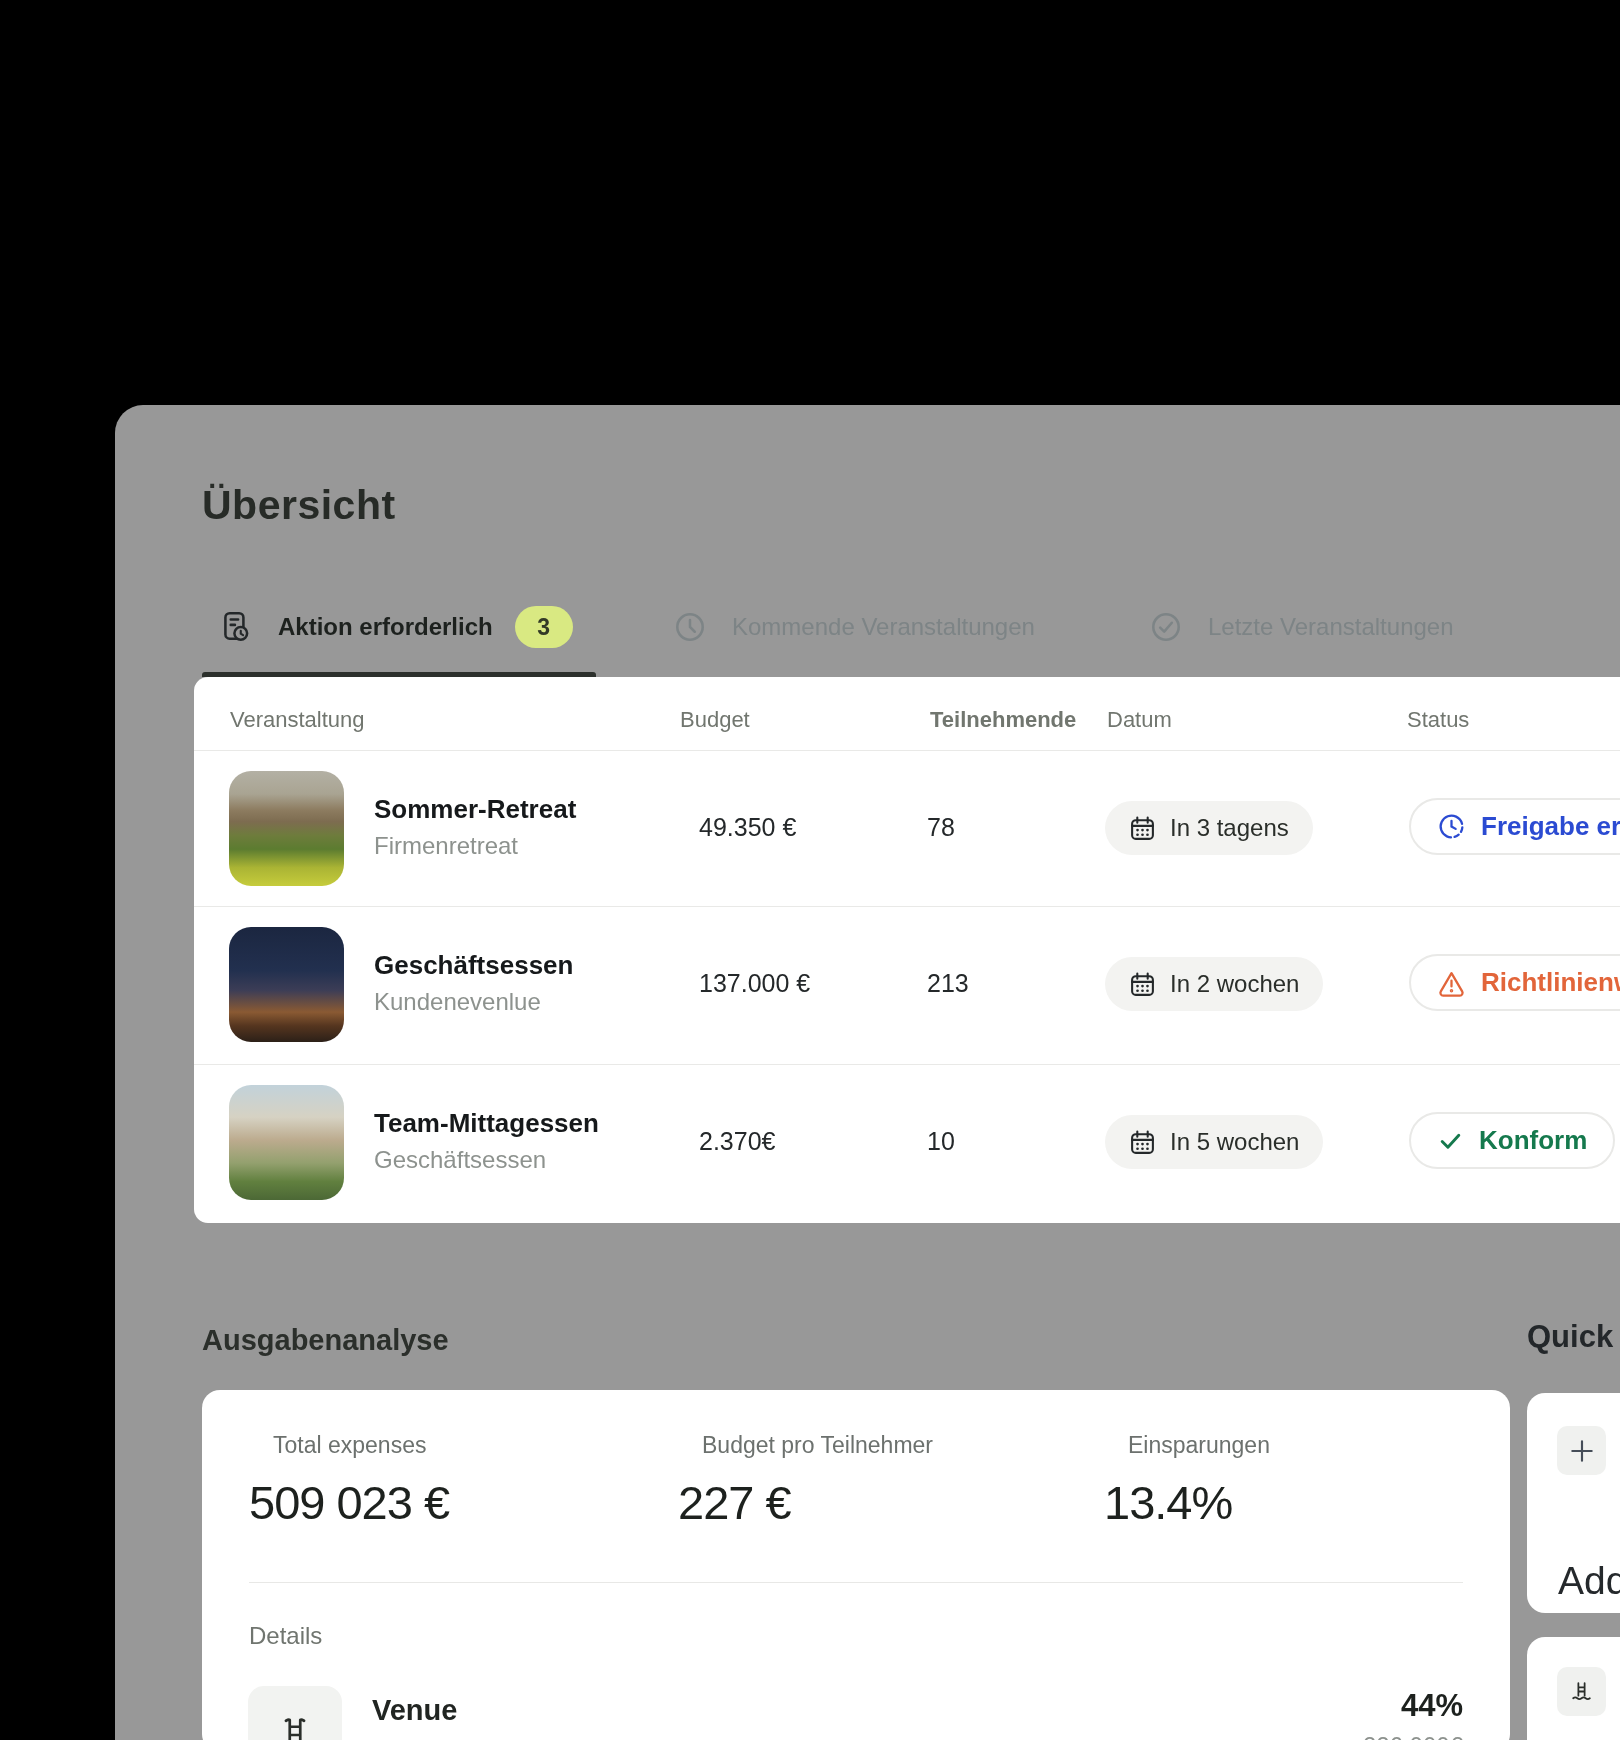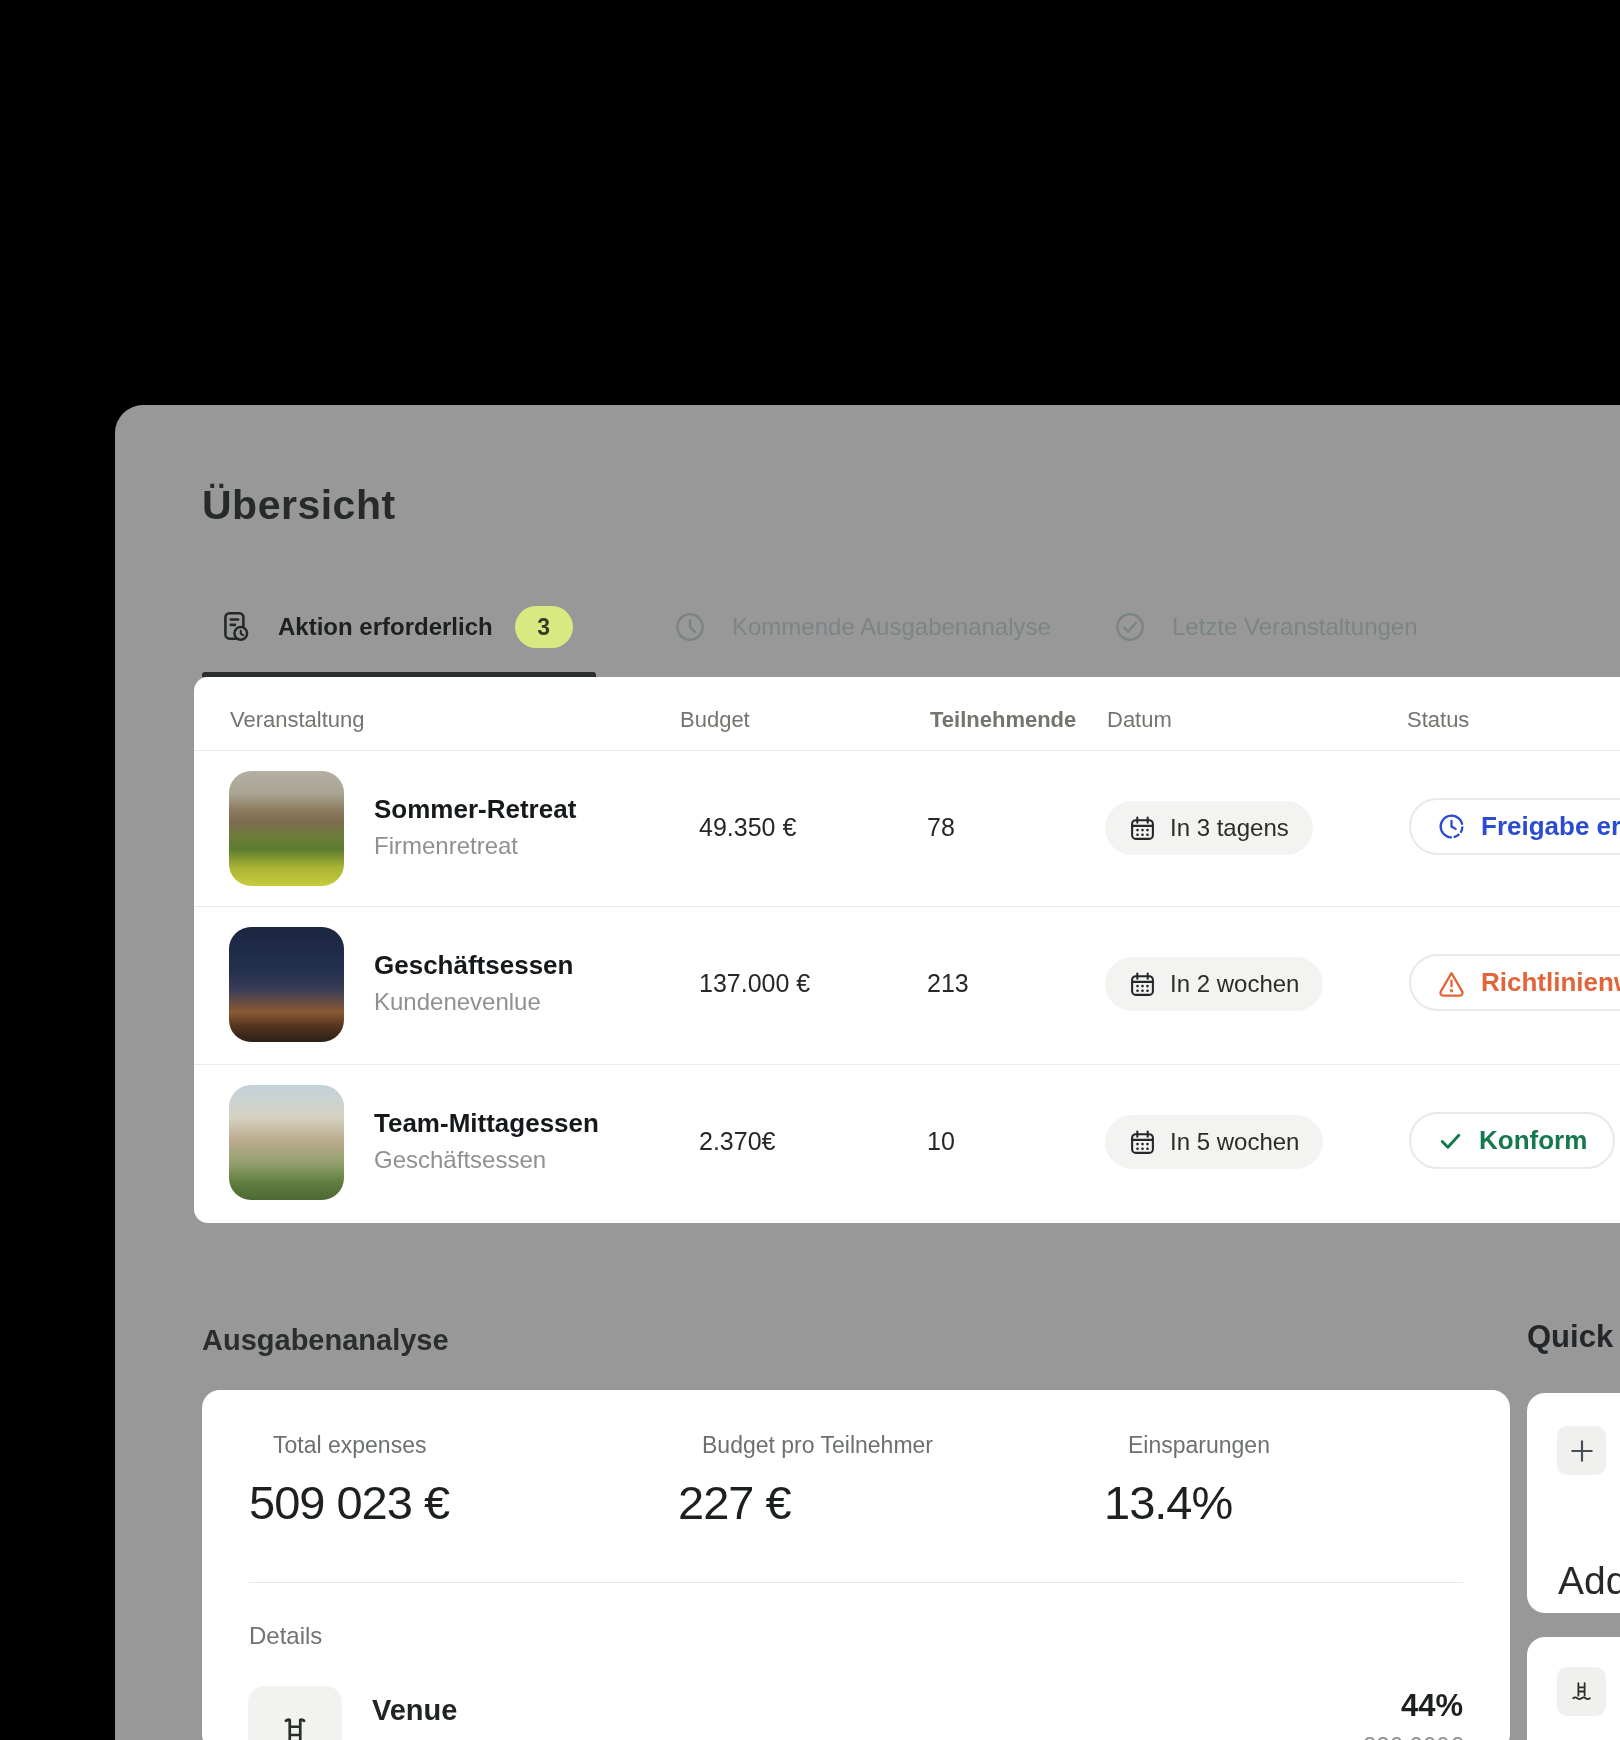--- a/index.html
+++ b/index.html
@@ -115,24 +115,24 @@
   <span class="tab-badge">3</span>
 </div>
 
 <div class="abs tab inactive" style="left:672px;">
   <span class="ticon">
     <svg width="36" height="36" viewBox="0 0 34 34" fill="none" stroke="currentColor" stroke-width="2.4" stroke-linecap="round">
       <circle cx="17" cy="17" r="12"></circle>
       <path d="M17 10.5 v6.5 l4.5 4.5"></path>
     </svg>
   </span>
-  <span class="tab-label">Kommende Ausgabenanalyse</span>
-</div>
-
-<div class="abs tab inactive" style="left:1112px;text-align:center;">
+  <span class="tab-label">Kommende Veranstaltungen</span>
+</div>
+
+<div class="abs tab inactive" style="left:1148px;text-align:center;">
   <span class="ticon">
     <svg width="36" height="36" viewBox="0 0 34 34" fill="none" stroke="currentColor" stroke-width="2.4" stroke-linecap="round" stroke-linejoin="round">
       <circle cx="17" cy="17" r="12"></circle>
       <path d="M11.5 17.5 l3.8 3.8 L22.5 13"></path>
     </svg>
   </span>
   <span class="tab-label">Letzte Veranstaltungen</span>
 </div>
 
 <div class="abs tab-underline"></div>

